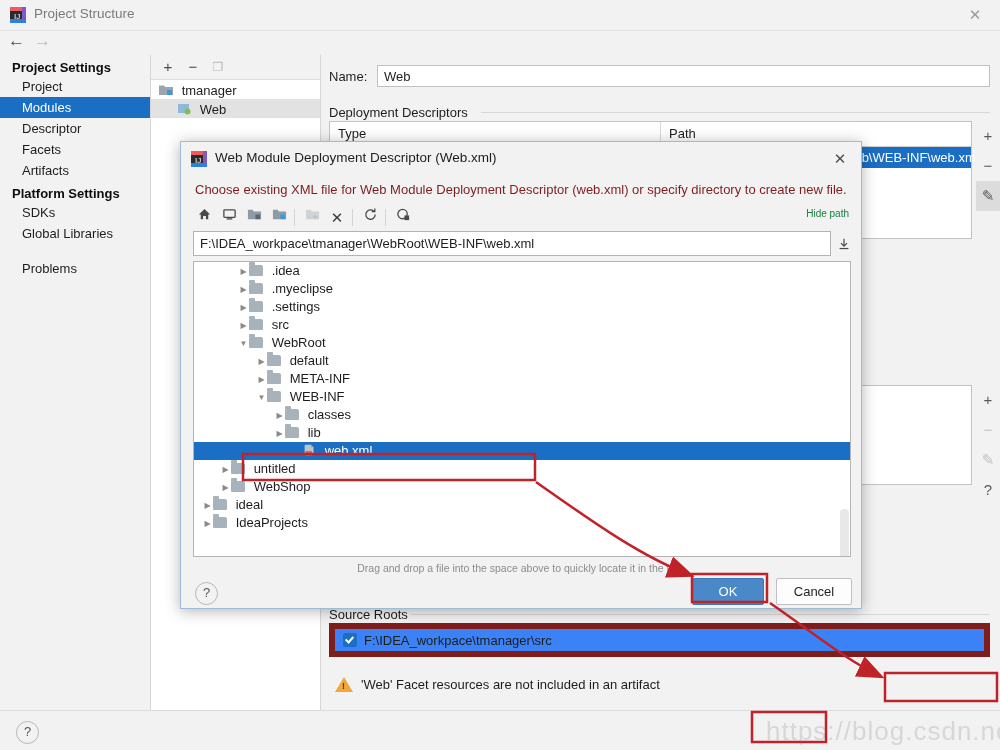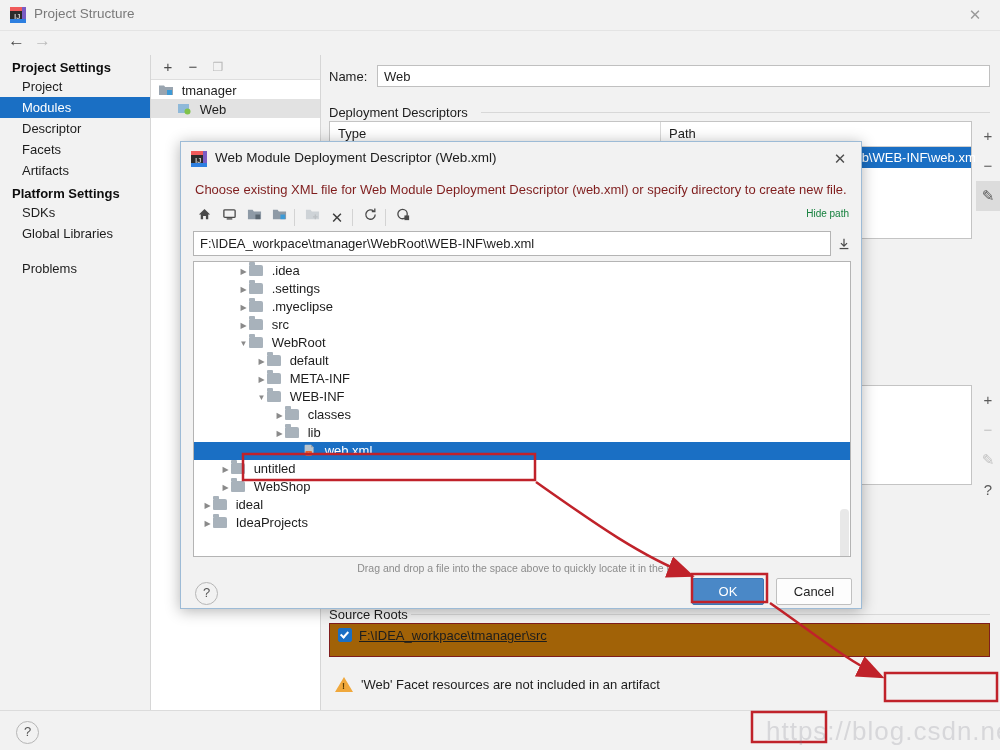--- a/index.html
+++ b/index.html
@@ -58,21 +58,21 @@
   .th{position:absolute;top:0;height:24px;line-height:24px;font-size:13px;padding-left:8px;color:#1d1d1d;}
   .th.div{border-left:1px solid #d9d9d9;}
   .trow{height:21px;position:relative;background:#1a6fc4;color:#fff;}
   .trow .td{position:absolute;top:0;height:21px;line-height:21px;font-size:13px;padding-left:8px;white-space:nowrap;overflow:hidden;}
 
   .sidetools{position:absolute;width:24px;background:#f2f2f2;}
   .sidetools .st{height:30px;line-height:30px;text-align:center;font-size:15px;color:#5a5a5a;cursor:default;}
   .sidetools .st.dim{color:#c2c2c2;}
   .sidetools .st.act{background:#dcdcdc;}
 
-  .srcbox{position:absolute;background:#a16207;border:1px solid #7f1d1d;box-sizing:border-box;text-decoration:underline;}
+  .srcbox{position:absolute;background:#3b82f6;border:6px solid #7f1d1d;box-sizing:border-box;}
   .srcrow{height:24px;line-height:24px;padding-left:8px;font-size:13px;white-space:nowrap;}
   .cbx{display:inline-block;width:12px;height:12px;background:#1a6fc4;border:1px solid #1a6fc4;border-radius:2px;vertical-align:-2px;position:relative;margin-right:7px;}
   .cbx:after{content:"";position:absolute;left:3px;top:1px;width:3px;height:6px;border:solid #fff;border-width:0 2px 2px 0;transform:rotate(42deg);}
 
   .warnrow{position:absolute;font-size:13px;}
   .warnicon{display:inline-block;width:0;height:0;border-left:9px solid transparent;border-right:9px solid transparent;border-bottom:15px solid #f0a83c;vertical-align:-3px;margin-right:8px;position:relative;}
   .warnicon:after{content:"!";position:absolute;left:-2px;top:4px;font-size:9px;font-weight:bold;color:#5a3c00;}
 
   .btn{background:#fdfdfd;border:1px solid #c0c0c0;border-radius:2px;font-size:13px;color:#1d1d1d;text-align:center;cursor:default;font-family:inherit;}
   .btn.primary{background:#4a88c7;border-color:#3a78b7;color:#fff;}
@@ -308,22 +308,22 @@
     <span class="dl-icon">
       <svg width="14" height="14" viewBox="0 0 16 16">
           <path d="M8 2v8M4.5 7 8 10.5 11.5 7" stroke="#4a4a4a" stroke-width="1.4" fill="none"></path>
           <rect x="3" y="12.5" width="10" height="1.4" fill="#4a4a4a"></rect>
         </svg>
     </span>
 
     <div class="treebox">
       <div id="tree-rows">
           <div class="trow2" style="padding-left: 44px;"><span class="tgl">▶</span><span class="fld"></span>&nbsp;<span>.idea</span></div>
+          <div class="trow2" style="padding-left: 44px;"><span class="tgl">▶</span><span class="fld"></span>&nbsp;<span>.myeclipse</span></div>
           <div class="trow2" style="padding-left: 44px;"><span class="tgl">▶</span><span class="fld"></span>&nbsp;<span>.settings</span></div>
-          <div class="trow2" style="padding-left: 44px;"><span class="tgl">▶</span><span class="fld"></span>&nbsp;<span>.myeclipse</span></div>
           <div class="trow2" style="padding-left: 44px;"><span class="tgl">▶</span><span class="fld"></span>&nbsp;<span>src</span></div>
           <div class="trow2" style="padding-left: 44px;"><span class="tgl">▼</span><span class="fld"></span>&nbsp;<span>WebRoot</span></div>
           <div class="trow2" style="padding-left: 62px;"><span class="tgl">▶</span><span class="fld"></span>&nbsp;<span>default</span></div>
           <div class="trow2" style="padding-left: 62px;"><span class="tgl">▶</span><span class="fld"></span>&nbsp;<span>META-INF</span></div>
           <div class="trow2" style="padding-left: 62px;"><span class="tgl">▼</span><span class="fld"></span>&nbsp;<span>WEB-INF</span></div>
           <div class="trow2" style="padding-left: 80px;"><span class="tgl">▶</span><span class="fld"></span>&nbsp;<span>classes</span></div>
           <div class="trow2" style="padding-left: 80px;"><span class="tgl">▶</span><span class="fld"></span>&nbsp;<span>lib</span></div>
           <div class="trow2 sel" style="padding-left: 98px;"><span class="tgl">&nbsp;</span><span class="xmlico"><svg width="13" height="13" viewBox="0 0 16 16">
                 <path d="M3 1h7l3 3v8a1 1 0 0 1-1 1H3a1 1 0 0 1-1-1V2a1 1 0 0 1 1-1z" fill="#b9c4cd"></path>
                 <path d="M10 1l3 3h-3z" fill="#8d98a2"></path>

